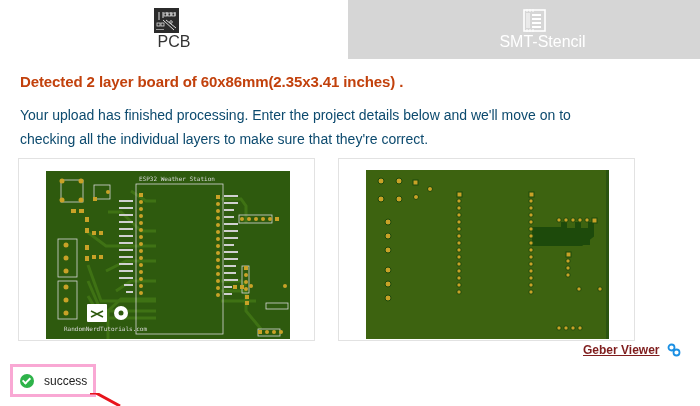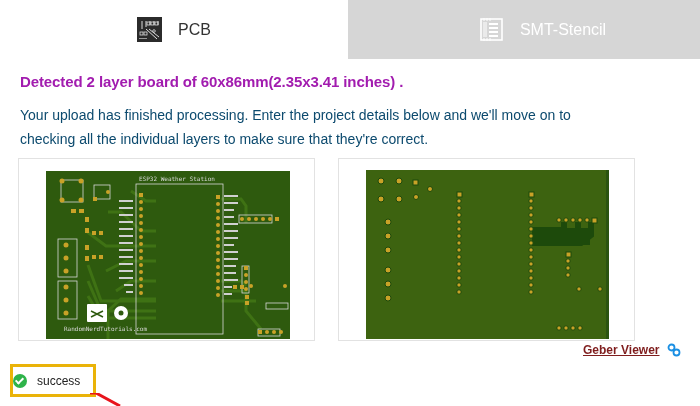--- a/index.html
+++ b/index.html
@@ -1,33 +1,33 @@
 <!DOCTYPE html>
 <html><head>
 <meta charset="utf-8">
 <style>
   * { box-sizing: border-box; margin: 0; padding: 0; }
   html, body { width: 700px; height: 406px; overflow: hidden; background: #ffffff; font-family: "Liberation Sans", "DejaVu Sans", sans-serif; }
   .tabs { position: absolute; left: 0; top: 0; width: 700px; height: 59px; display: flex; }
-  .tab { width: 388px; height: 59px; display: flex; align-items: center; justify-content: center; cursor: pointer; }
+  .tab { width: 388px; height: 59px; display: flex; align-items: center; justify-content: center; cursor: pointer; flex-direction: column; }
   .tab.active { background: #ffffff; }
   .tab.inactive { background: #d6d6d6; padding-left: 37px; }
   .tab .tab-icon { width: 25px; height: 25px; margin-right: 16px; }
   .tab .tab-label { font-size: 16px; }
   .tab.active .tab-label { color: #333333; }
   .tab.inactive .tab-label { color: #ffffff; }
-  .heading { position: absolute; left: 20px; top: 73px; font-size: 15px; font-weight: bold; color: #a21caf; letter-spacing: -0.1px; }
+  .heading { position: absolute; left: 20px; top: 73px; font-size: 15px; font-weight: bold; color: #c2410c; letter-spacing: -0.1px; }
   .desc { position: absolute; left: 20px; top: 103px; width: 600px; font-size: 14px; line-height: 24px; color: #0c4a6e; }
   .preview { position: absolute; top: 158px; width: 297px; height: 183px; border: 1px solid #e2e2e2; background: #ffffff; }
   .preview.top { left: 18px; }
   .preview.bottom { left: 338px; }
   .preview svg { position: absolute; }
   .viewer-link { position: absolute; left: 583px; top: 343px; font-size: 12px; font-weight: bold; color: #7f1d1d; text-decoration: underline; cursor: pointer; }
   .link-icon { position: absolute; left: 667px; top: 343px; width: 14px; height: 14px; cursor: pointer; }
-  .status-box { position: absolute; left: 10px; top: 364px; width: 86px; height: 33px; border: 3px solid #eab308; display: flex; align-items: center; }
+  .status-box { position: absolute; left: 10px; top: 364px; width: 86px; height: 33px; border: 3px solid #f9a8d4; display: flex; align-items: center; padding-left: 7px; }
   .status-icon { width: 14px; height: 14px; border-radius: 50%; background: #2eb34a; position: relative; margin-right: 10px; }
   .status-icon::after { content: ""; position: absolute; left: 4px; top: 2px; width: 3px; height: 6px; border-right: 2px solid #fff; border-bottom: 2px solid #fff; transform: rotate(45deg); }
   .status-text { font-size: 12px; color: #222222; }
   .callout { position: absolute; left: 90px; top: 393px; width: 40px; height: 13px; }
 </style>
 </head>
 <body>
 
 <div class="tabs">
   <div class="tab active">

